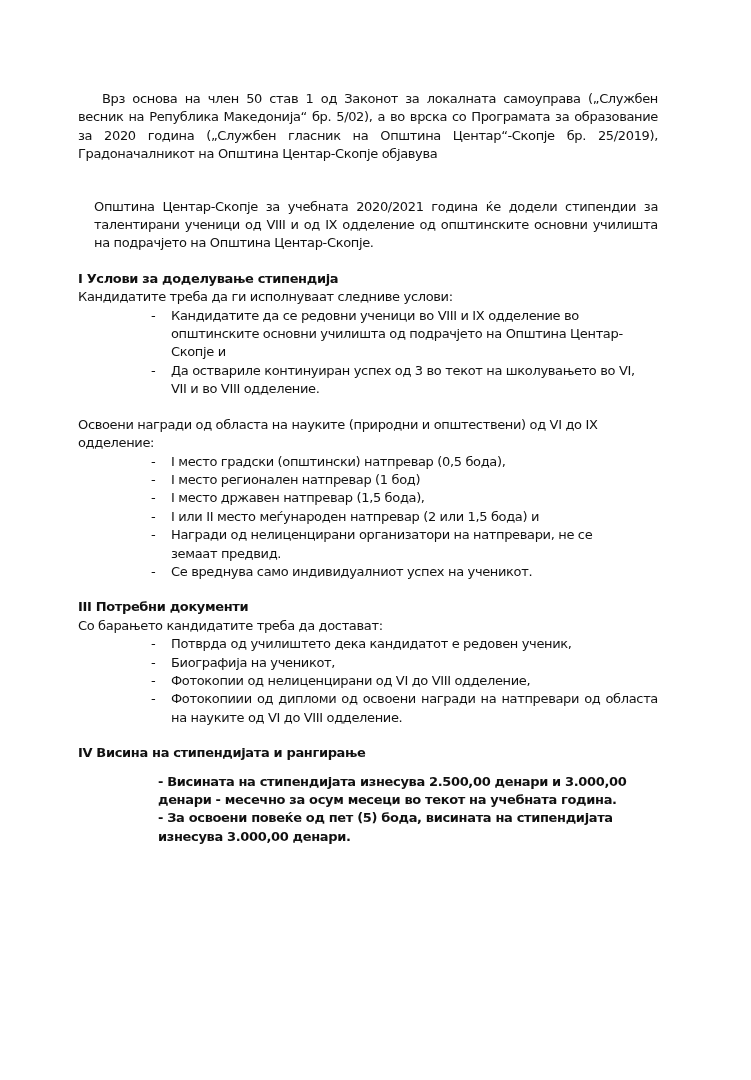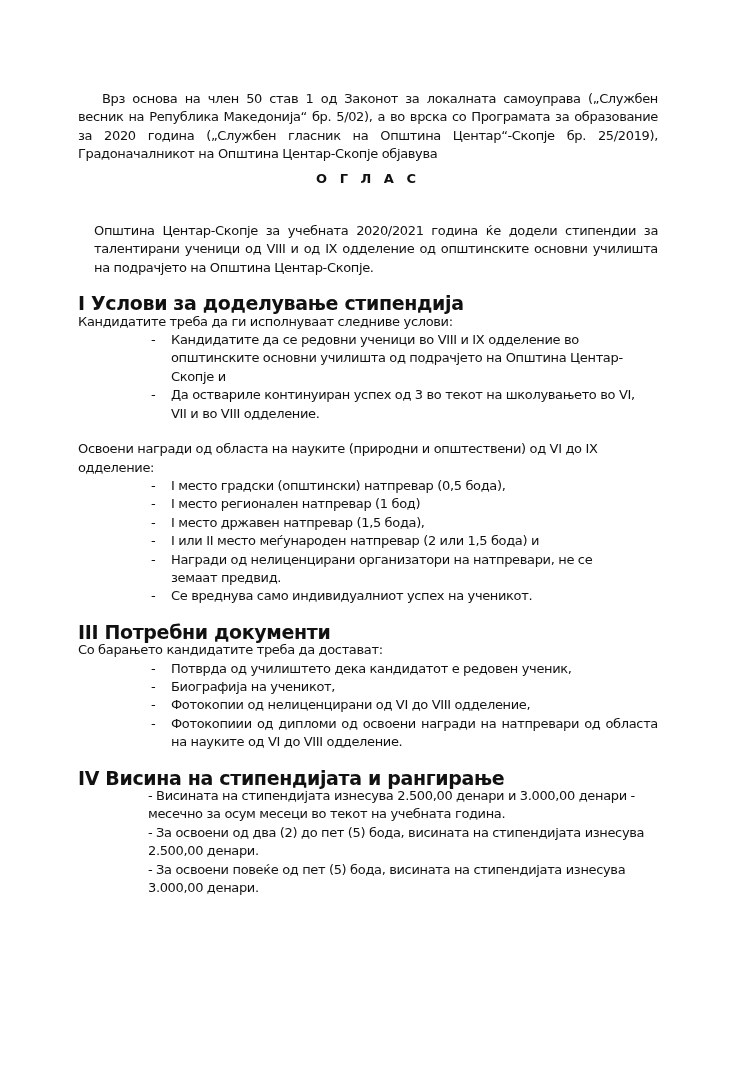--- a/index.html
+++ b/index.html
@@ -44,21 +44,21 @@
   }
   .lead {
     text-align: justify;
     margin: 34px 0 0 16px;
   }
   .section {
     margin-top: 17px;
   }
   .section-heading {
     font-weight: bold;
-    font-size: 19px;
+    font-size: 13px;
     margin: 0;
   }
   .section-intro {
     margin: 0;
   }
   ul.dash-list {
     list-style: none;
     margin: 0;
     padding: 0 0 0 73px;
   }
@@ -69,43 +69,43 @@
   ul.dash-list li .dash {
     position: absolute;
     left: 0;
     top: 0;
   }
   ul.dash-list li.justify .text {
     text-align: justify;
     display: block;
   }
   .para-list {
-    margin: 0;
+    margin: 10px;
     padding: 0 0 0 70px;
+    font-weight: bold;
   }
   .para-list p {
     margin: 0;
   }
   .sec2-intro {
     width: 520px;
   }
   .list-sec1 li { width: 465px; }
   .list-sec2 li { width: 465px; }
   .list-sec3 li { width: 487px; }
   .list-sec4 p { width: 510px; }
 </style>
 </head>
 <body>
 
 <div class="page">
 
   <p class="intro">Врз основа на член 50 став 1 од Законот за локалната самоуправа („Службен весник на Република Македонија“ бр. 5/02), а во врска со Програмата за образование за 2020 година („Службен гласник на Општина Центар“-Скопје бр. 25/2019), Градоначалникот на Општина Центар-Скопје објавува</p>
 
   <div class="title-block">
-    <div class="oglas">О Г Л А С</div>
   </div>
 
   <p class="lead">Општина Центар-Скопје за учебната 2020/2021 година ќе додели стипендии за талентирани ученици од VIII и од IX одделение од општинските основни училишта на подрачјето на Општина Центар-Скопје.</p>
 
   <div class="section">
     <p class="section-heading">I Услови за доделување стипендија</p>
     <p class="section-intro">Кандидатите треба да ги исполнуваат следниве услови:</p>
     <ul class="dash-list list-sec1">
       <li>
         <span class="dash">-</span>
@@ -168,18 +168,17 @@
         <span class="dash">-</span>
         <span class="text">Фотокопиии од дипломи од освоени награди на натпревари од областа на науките од VI до VIII одделение.</span>
       </li>
     </ul>
   </div>
 
   <div class="section">
     <p class="section-heading">IV Висина на стипендијата и рангирање</p>
     <div class="para-list list-sec4">
       <p>- Висината на стипендијата изнесува  2.500,00 денари и 3.000,00 денари  - месечно за осум месеци во текот на учебната година.</p>
-      <p>- За освоени од два (2) до пет (5) бода, висината на стипендијата изнесува 2.500,00 денари.</p>
       <p>- За освоени  повеќе од пет (5) бода, висината на стипендијата изнесува 3.000,00 денари.</p>
     </div>
   </div>
 
 </div>
 
 </body></html>

